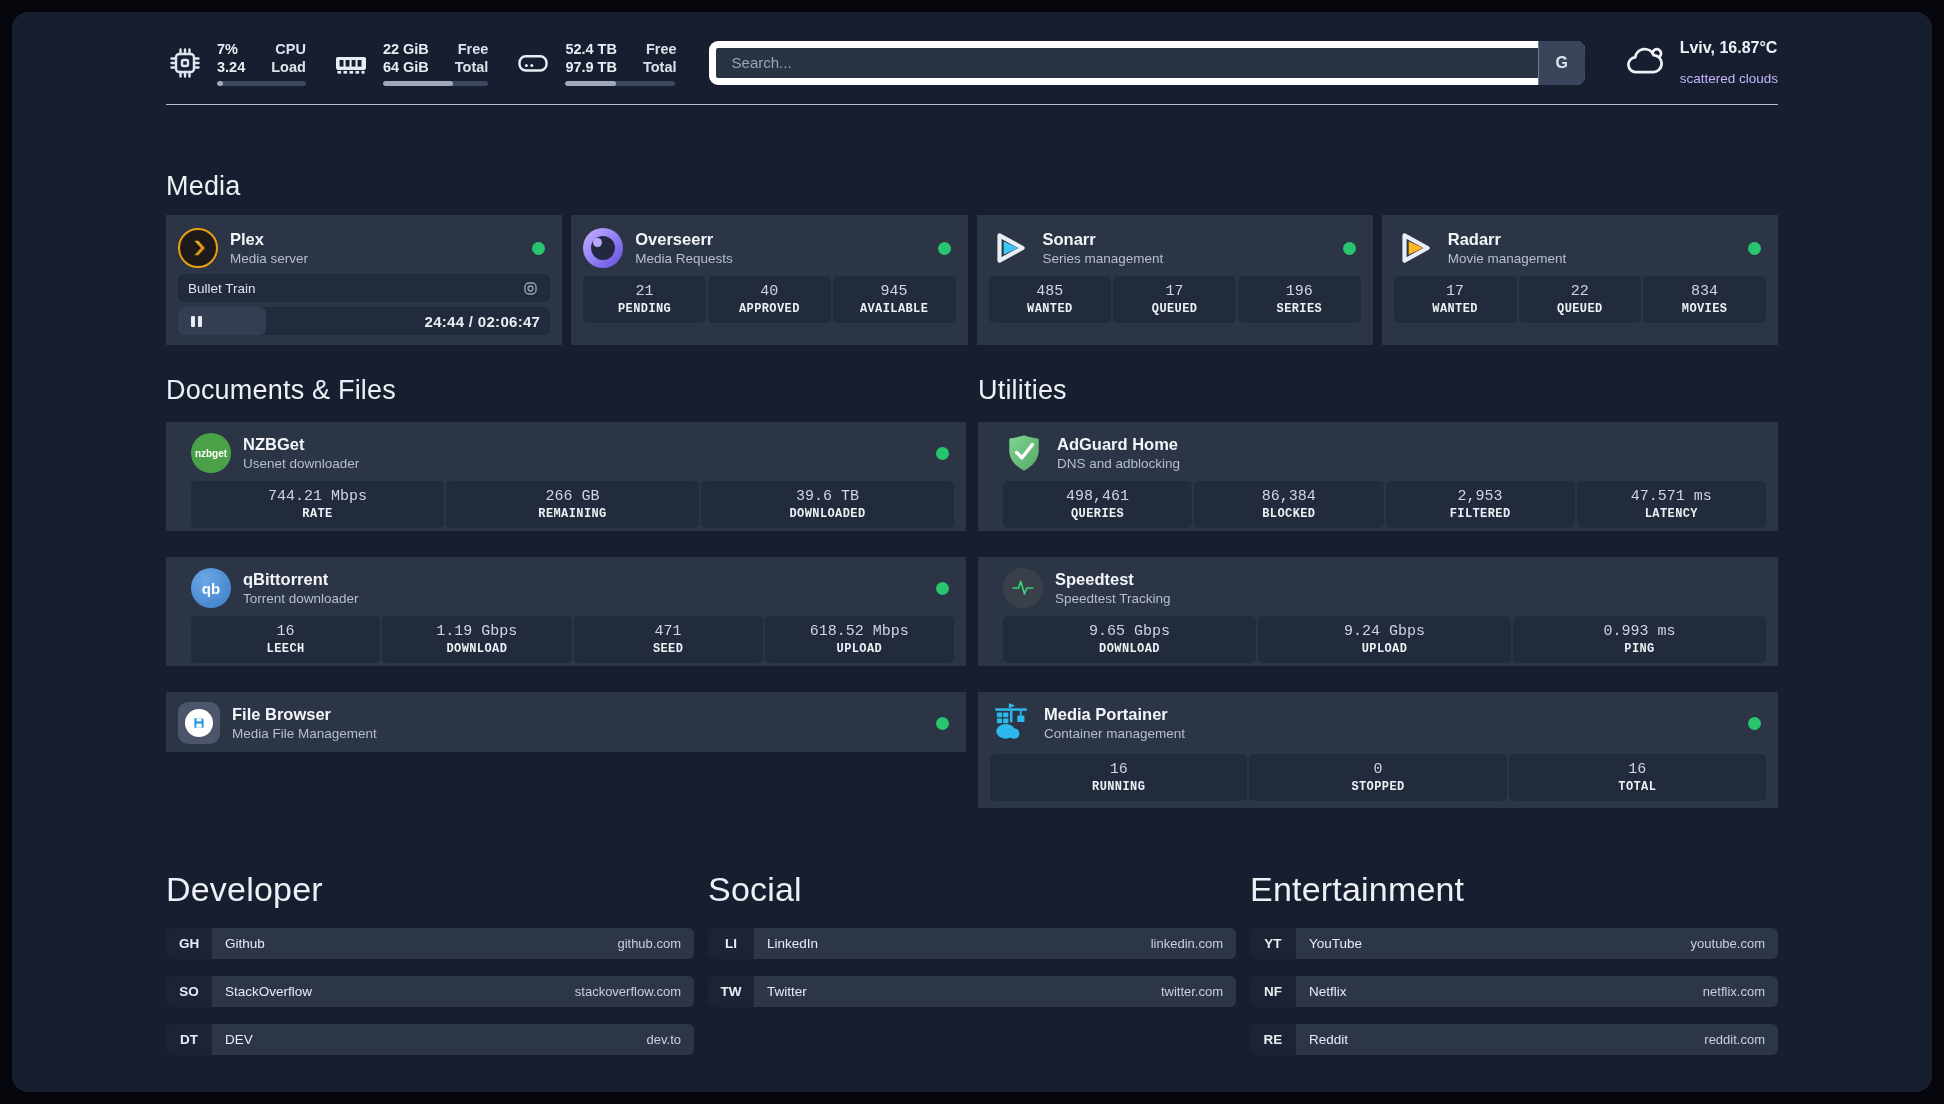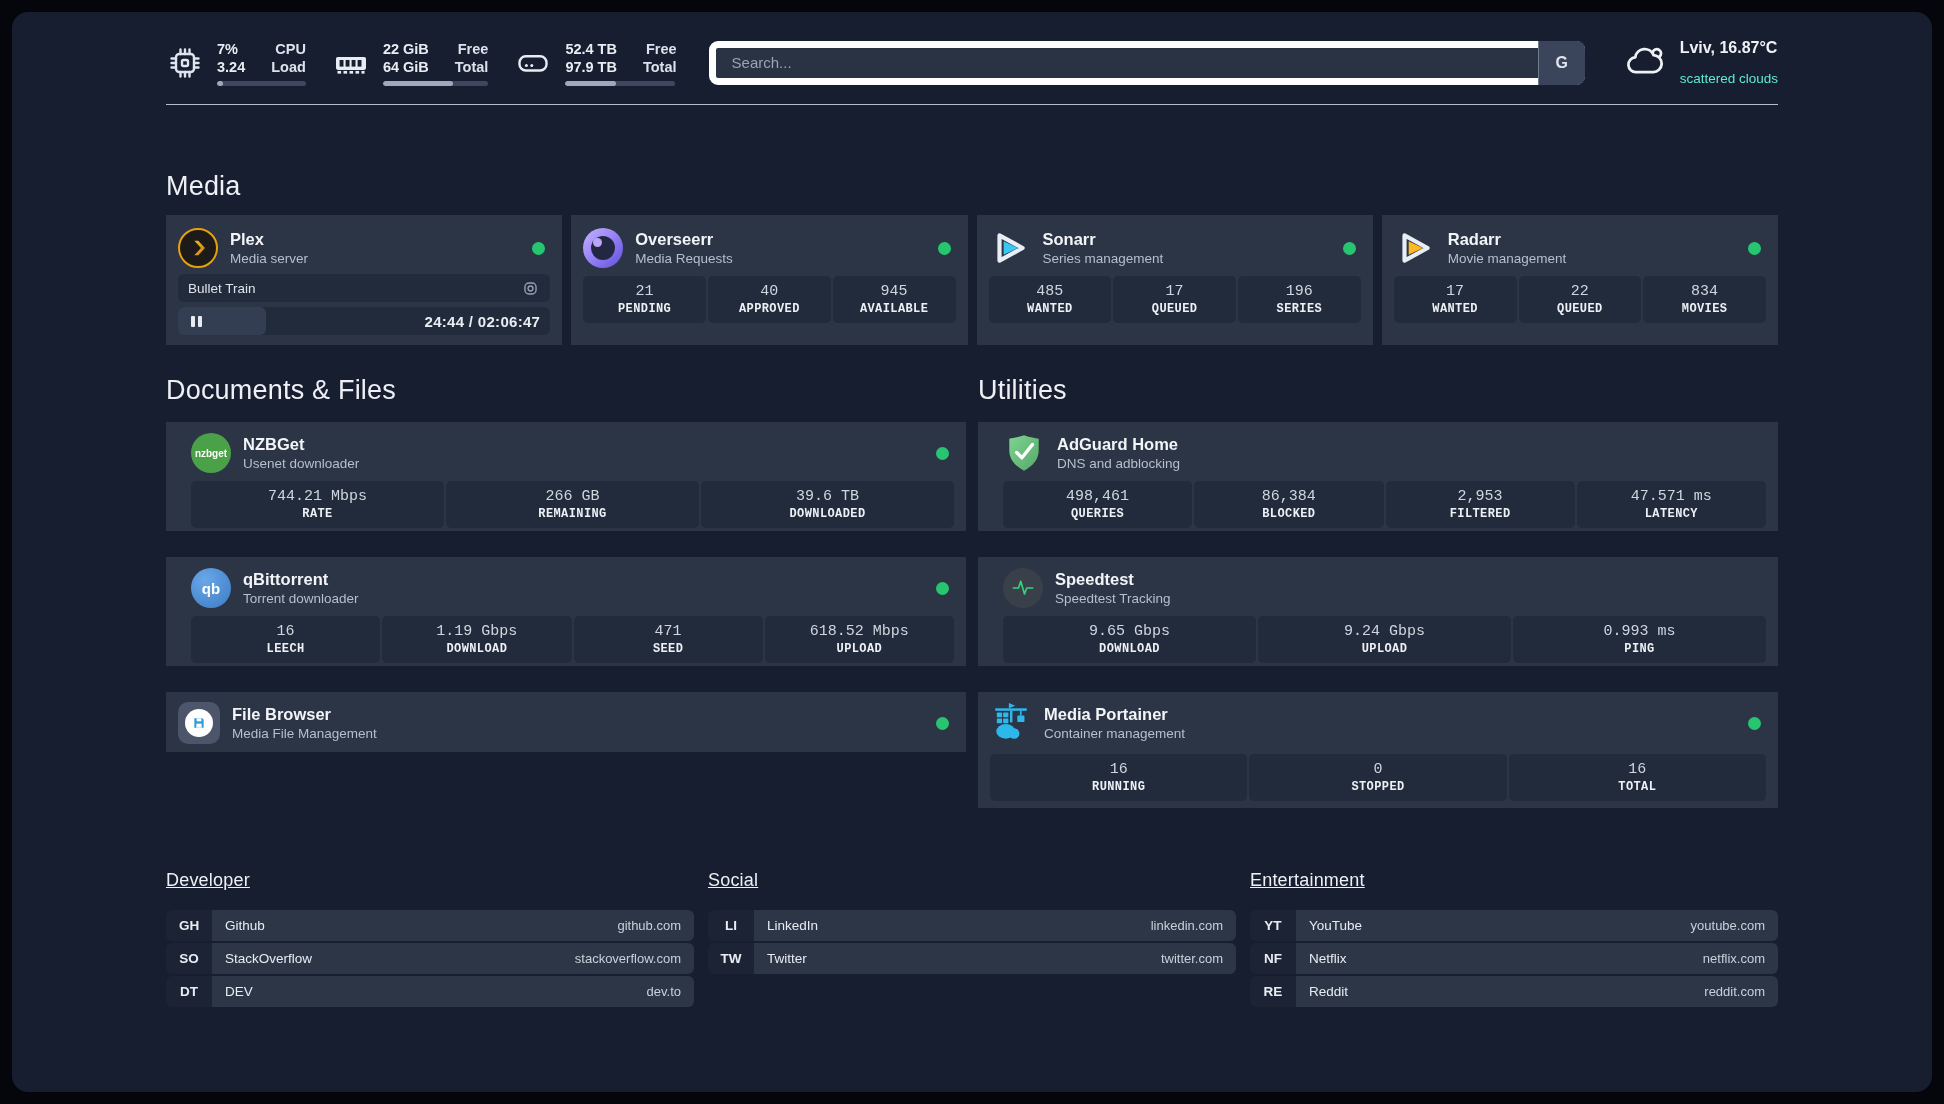--- a/index.html
+++ b/index.html
@@ -20,21 +20,21 @@
   .sys-bar > div { height:100%; background:#9fa9ba; border-radius:3px; }
 
   .searchbox { flex:1; position:relative; height:44px; margin:0 38px 0 32px; }
   .searchbox input { width:100%; height:100%; background:#2a3343; border:7px solid #ffffff; border-radius:9px; padding:0 60px 0 16px; font-size:15px; color:#fdba74; font-family:inherit; outline:none; }
   .searchbox input::placeholder { color:#9aa4b4; }
   .search-engine { position:absolute; right:0; top:0; bottom:0; width:47px; background:#3a445a; border-left:1px solid #707a8e; border-radius:0 8px 8px 0; display:flex; align-items:center; justify-content:center; font-size:16px; font-weight:600; color:#dfe5ee; cursor:pointer; }
 
   .weather { display:flex; align-items:center; gap:13px; }
   .weather-text { display:flex; flex-direction:column; }
   .weather-line1 { font-size:16px; font-weight:600; color:#eef1f5; line-height:20px; }
-  .weather-line2 { font-size:13.5px; color:#5eead4; line-height:17px;margin-top:12px; }
+  .weather-line2 { font-size:13.5px; color:#c4b5fd; line-height:17px;margin-top:12px; }
 
   .divider { border:none; border-top:1px solid #c9ced8; opacity:.9; margin-top:17px; }
 
   
   .section-title { font-size:27px; font-weight:500; color:#edf0f4; letter-spacing:.2px; }
   .media-section { margin-top:66px; }
   .media-cards { display:grid; grid-template-columns:repeat(4,1fr); gap:9px; margin-top:13px; }
 
   .card { background:#2c3546; border-radius:0; padding:9px 12px; }
   .media-card { height:130px; padding:11px 12px; }
@@ -78,22 +78,22 @@
   .fb-circle { width:28px; height:28px; border-radius:50%; background:#fff; display:flex; align-items:center; justify-content:center; }
   .arr-ic, .ag-ic, .pt-ic { width:42px; height:42px; flex:none; display:flex; align-items:center; justify-content:center; }
 
   
   .two-col { display:grid; grid-template-columns:1fr 1fr; column-gap:12px; margin-top:30px; }
   .col .section-title { margin-bottom:16px; }
   .col-cards { display:flex; flex-direction:column; gap:26px; }
 
   
   .bookmarks { display:grid; grid-template-columns:repeat(3,1fr); column-gap:14px; margin-top:62px; }
-  .bm-col .section-title { font-size:18px; margin-bottom:19px;text-decoration:underline; }
-  .bm-list { display:flex; flex-direction:column; gap:2px; }
+  .bm-col .section-title { font-size:34px; margin-bottom:19px; }
+  .bm-list { display:flex; flex-direction:column; gap:17px; }
   .bm-row { height:31px; border-radius:6px; overflow:hidden; display:flex; cursor:pointer; }
   .bm-abbr { width:46px; background:#1c2334; color:#e9edf3; font-size:13.5px; font-weight:700; display:flex; align-items:center; justify-content:center; flex:none; }
   .bm-body { flex:1; background:#2c3647; display:flex; align-items:center; padding:0 13px; }
   .bm-name { font-size:13.5px; color:#e8ecf2; }
   .bm-domain { margin-left:auto; font-size:13px; color:#c9d0da; }
 </style>
 </head>
 <body>
 
 <div class="panel">

